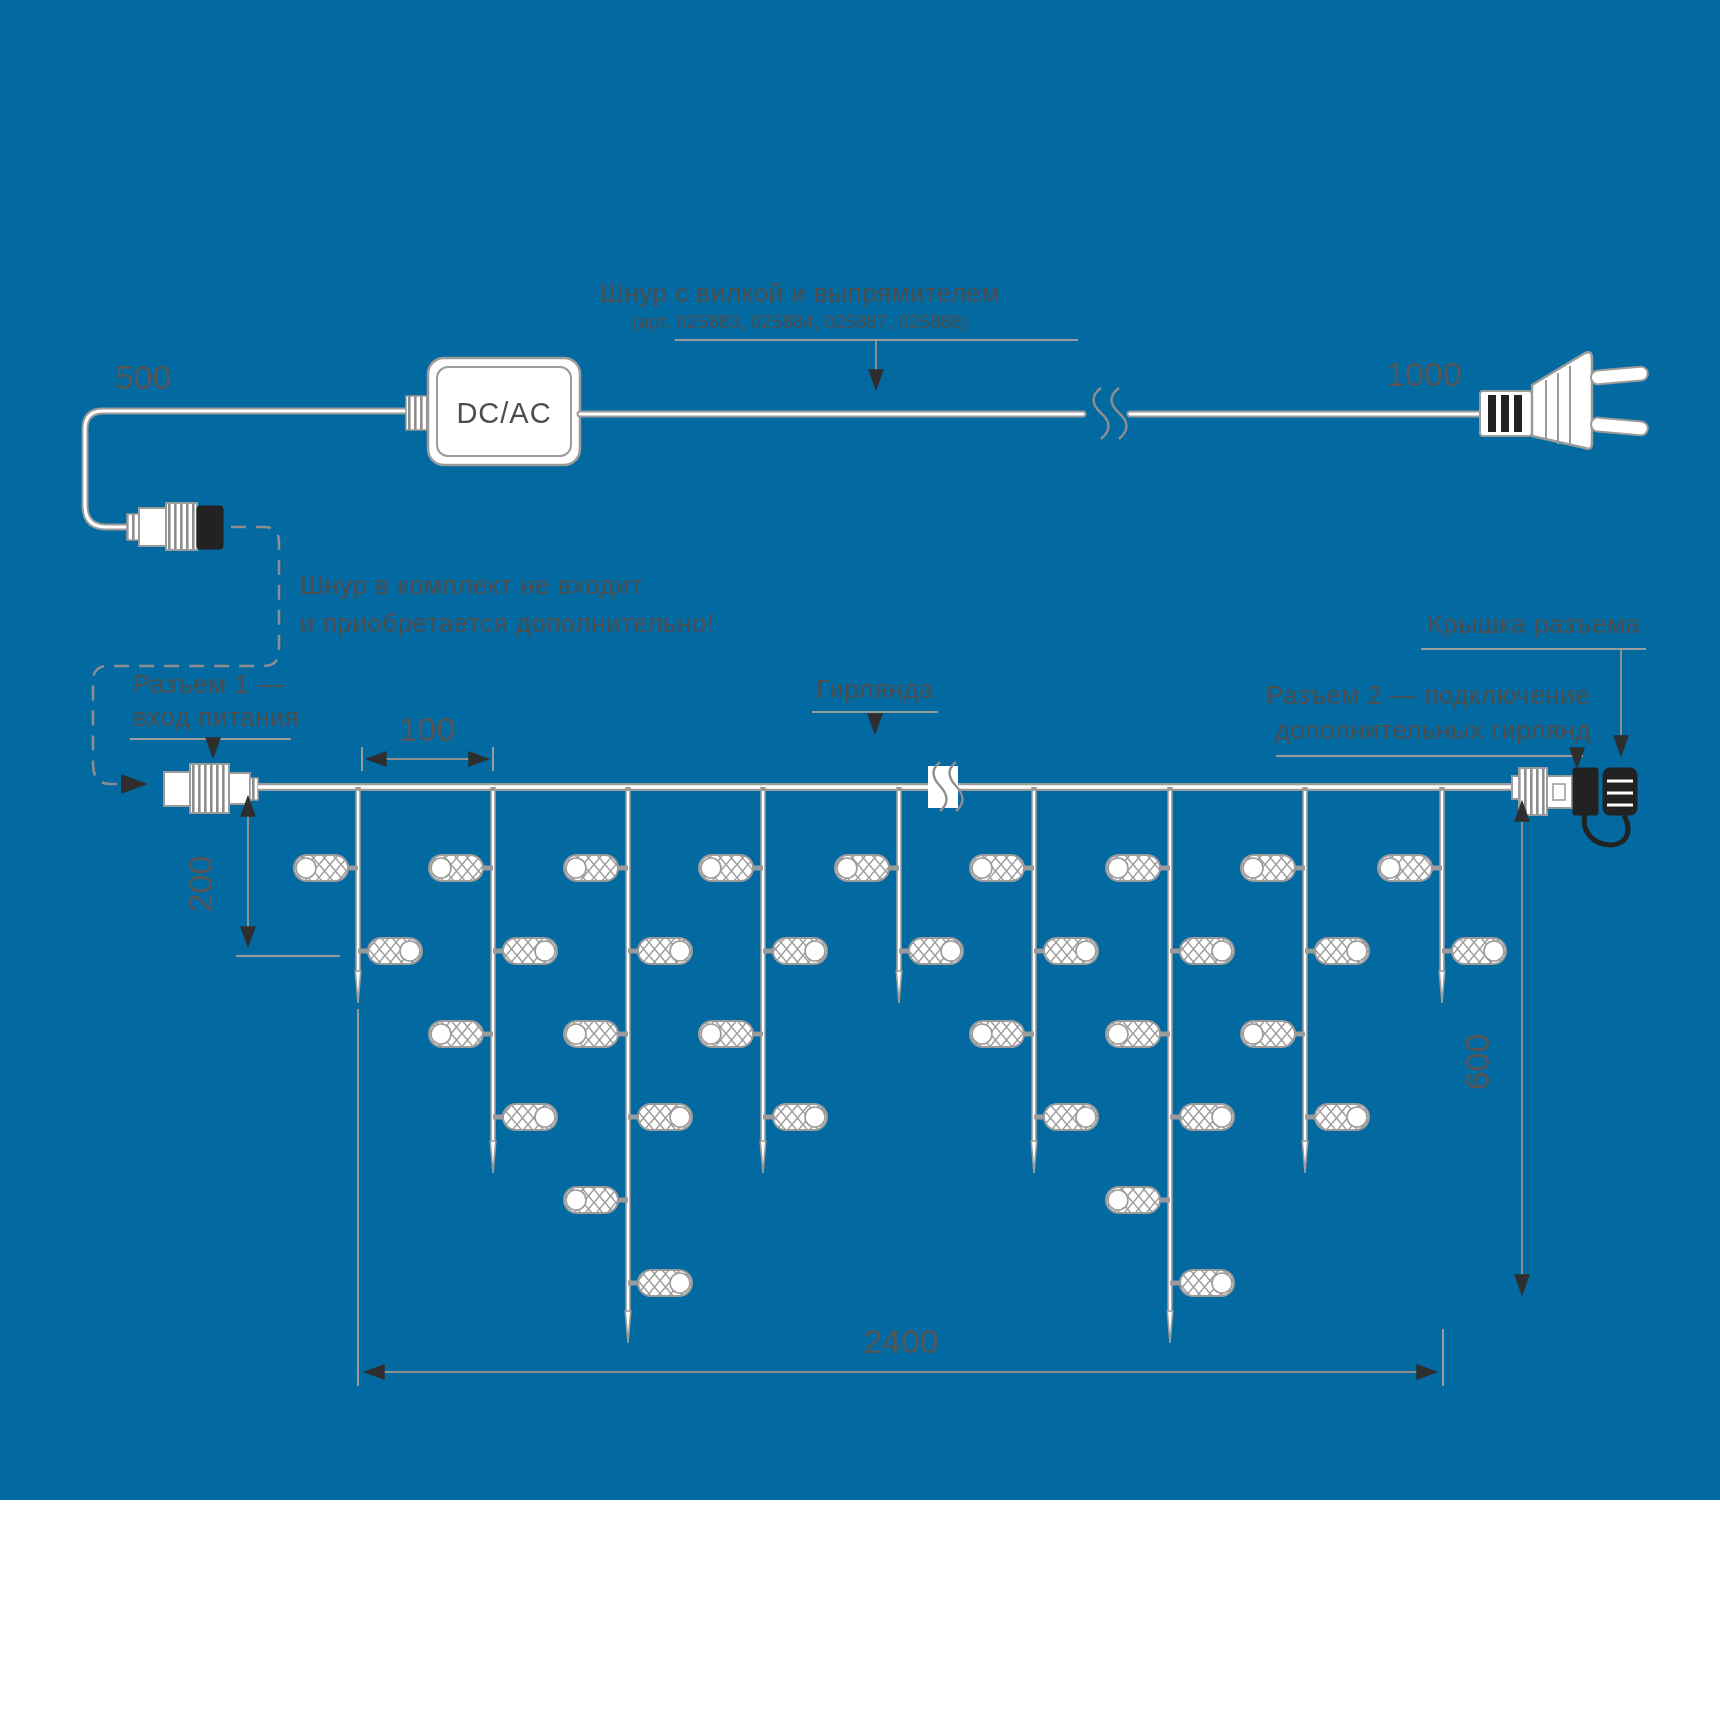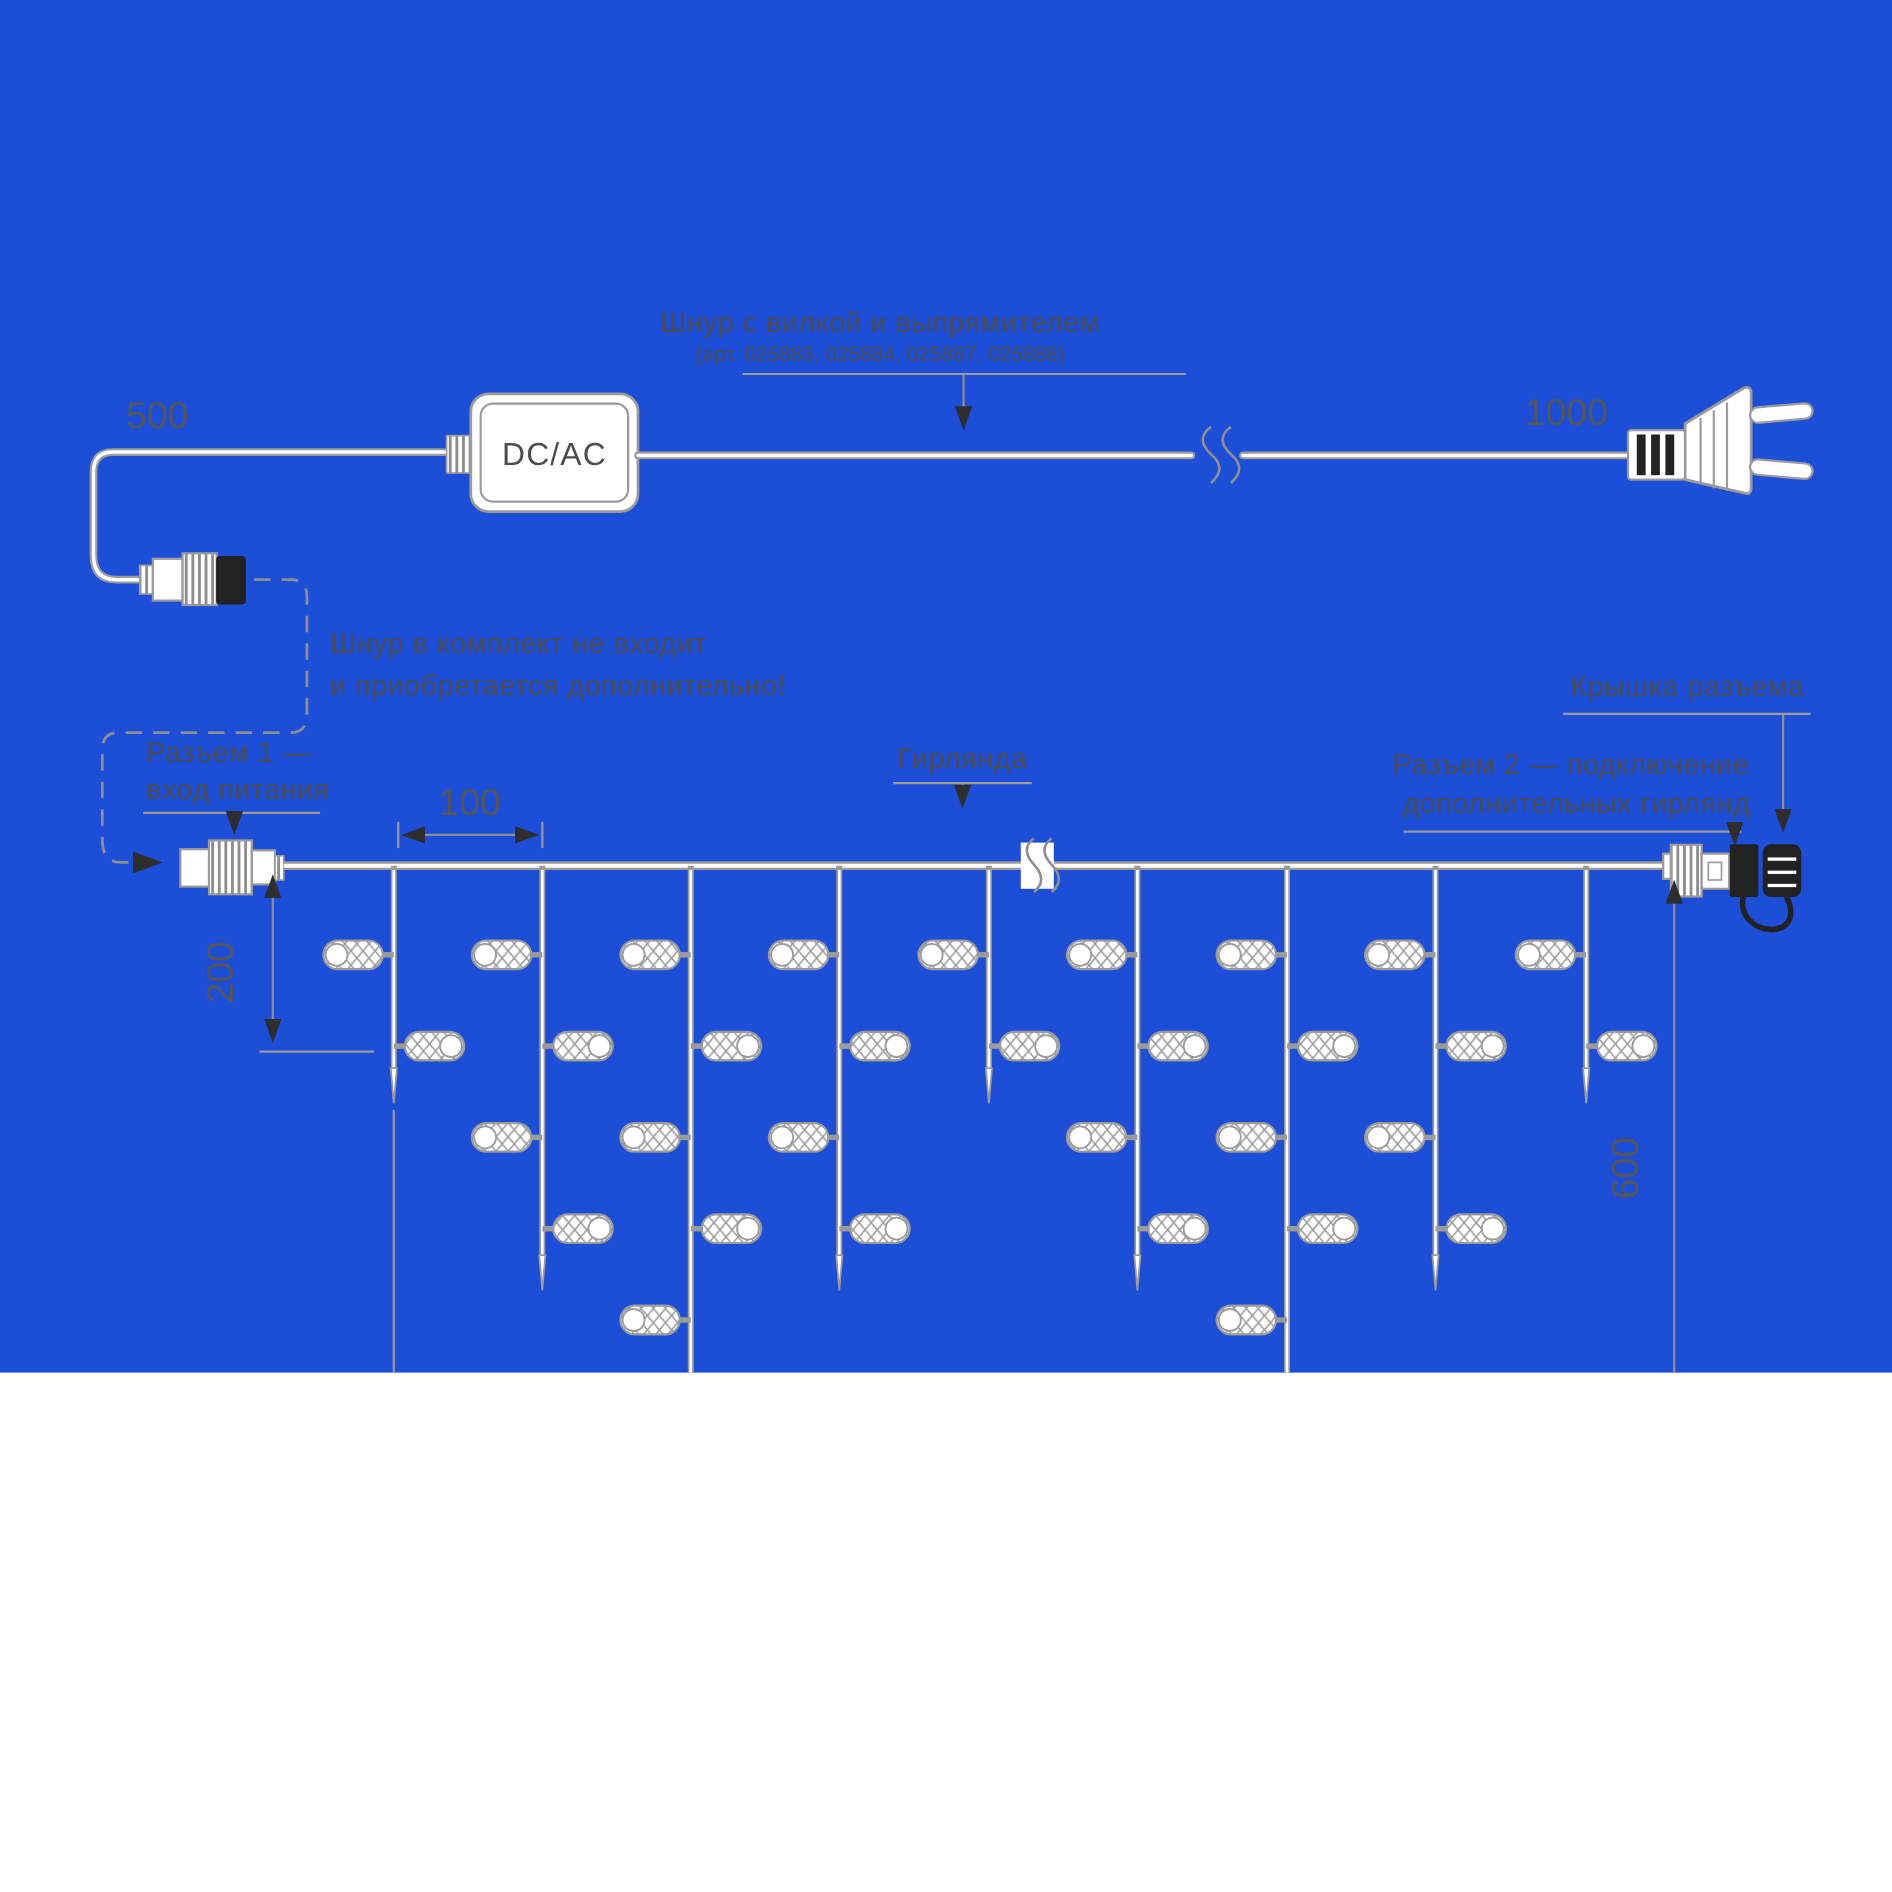--- a/index.html
+++ b/index.html
@@ -1,16 +1,16 @@
 <!DOCTYPE html>
 <html><head>
 <meta charset="utf-8">
 <style>
   html,body{margin:0;padding:0;background:#ffffff;}
-  .stage{width:1720px;height:1248px;background:#1d4ed8;position:relative;}
+  .stage{width:1720px;height:1500px;background:#0369a1;position:relative;}
   svg{display:block;}
   .lbl{font:500 26px "Liberation Sans", sans-serif;fill:#4d4d4d;letter-spacing:.5px;}
   .sub{font:400 19px "Liberation Sans", sans-serif;fill:#4d4d4d;}
   .dim{font:400 34px "Liberation Sans", sans-serif;fill:#565656;}
   .box-lbl{font:400 29px "Liberation Sans", sans-serif;fill:#4d4d4d;letter-spacing:1px;}
   .wire-outer{stroke:#9b9b9b;stroke-width:7;fill:none;stroke-linecap:round;}
   .wire-inner{stroke:#ffffff;stroke-width:3.2;fill:none;stroke-linecap:round;}
   .thin{stroke:#9b9b9b;stroke-width:2;fill:none;}
   .leader{stroke:#8f8f8f;stroke-width:2;fill:none;}
   .shape{fill:#ffffff;stroke:#9b9b9b;stroke-width:2;}

